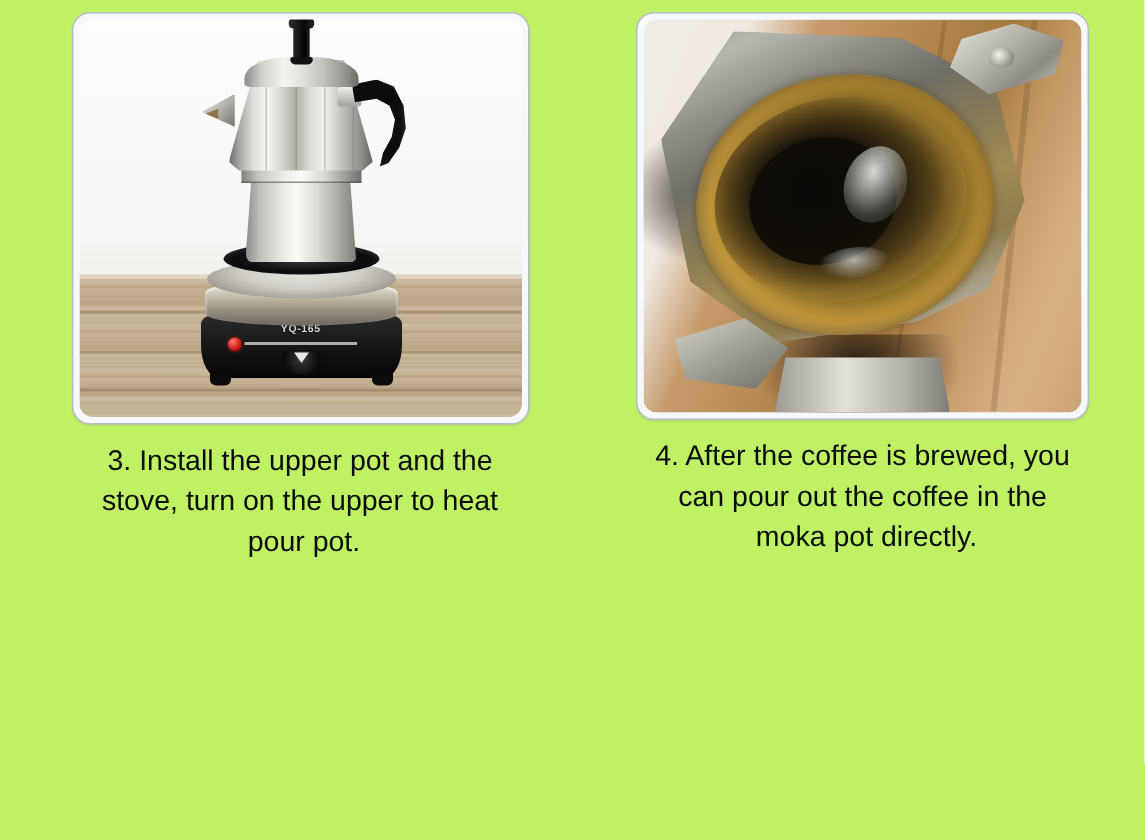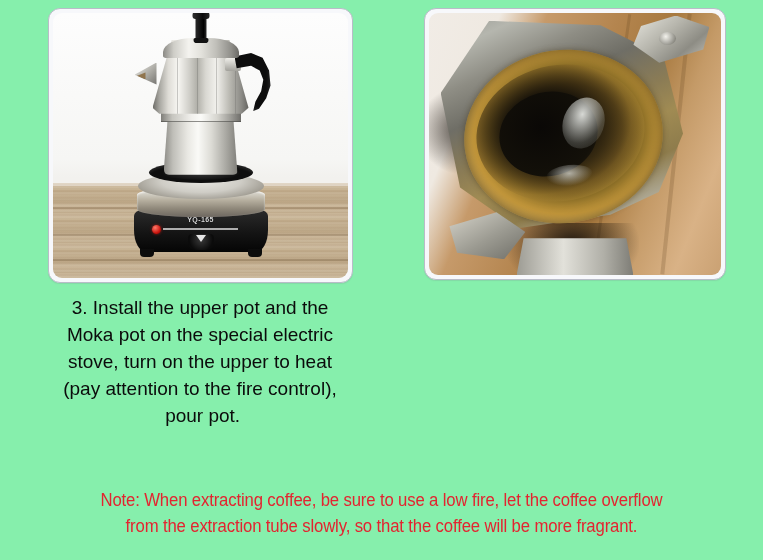--- a/index.html
+++ b/index.html
@@ -11,21 +11,21 @@
     width: 763px;
     height: 560px;
     overflow: hidden;
     font-family: "Liberation Sans", sans-serif;
     position: relative;
   }
 
   .page {
     position: absolute;
     inset: 0;
-    background: #86efac;
+    background: #bef264;
   }
 
   
   .steps {
     position: absolute;
     left: 0;
     top: 0;
     width: 763px;
     height: 480px;
   }
@@ -582,23 +582,21 @@
               </div>
             <div class="pot-lid"></div>
             <div class="lid-knob"></div>
 
           </div>
         </div>
       </div>
 
       <div class="caption">
         <span class="cl">3. Install the upper pot and the</span>
-        <span class="cl">Moka pot on the special electric</span>
         <span class="cl">stove, turn on the upper to heat</span>
-        <span class="cl">(pay attention to the fire control),</span>
         <span class="cl"> pour pot.</span>
       </div>
     </div>
 
     <div class="step-col right">
 
       <div class="photo-frame right-frame">
         <div class="photo-inner">
           <div class="scene-brew">
 
@@ -614,22 +612,23 @@
             <div class="brew-rim"></div>
             <div class="crema"></div>
             <div class="coffee-pool"></div>
             <div class="coffee-gloss"></div>
             <div class="coffee-gloss2"></div>
 
           </div>
         </div>
       </div>
 
+      <div class="caption">
+        <span class="cl">4. After the coffee is brewed, you</span>
+        <span class="cl">can pour out the coffee in the</span>
+        <span class="cl"> moka pot directly.</span>
+      </div>
     </div>
 
   </div>
 
-  <div class="note">
-    <span class="nl">Note: When extracting coffee, be sure to use a low fire, let the coffee overflow</span>
-    <span class="nl">from the extraction tube slowly, so that the coffee will be more fragrant.</span>
-  </div>
 
 </div>
 
 </body></html>

